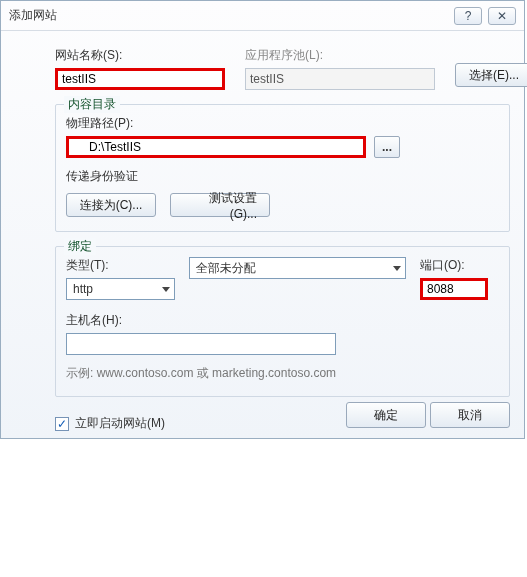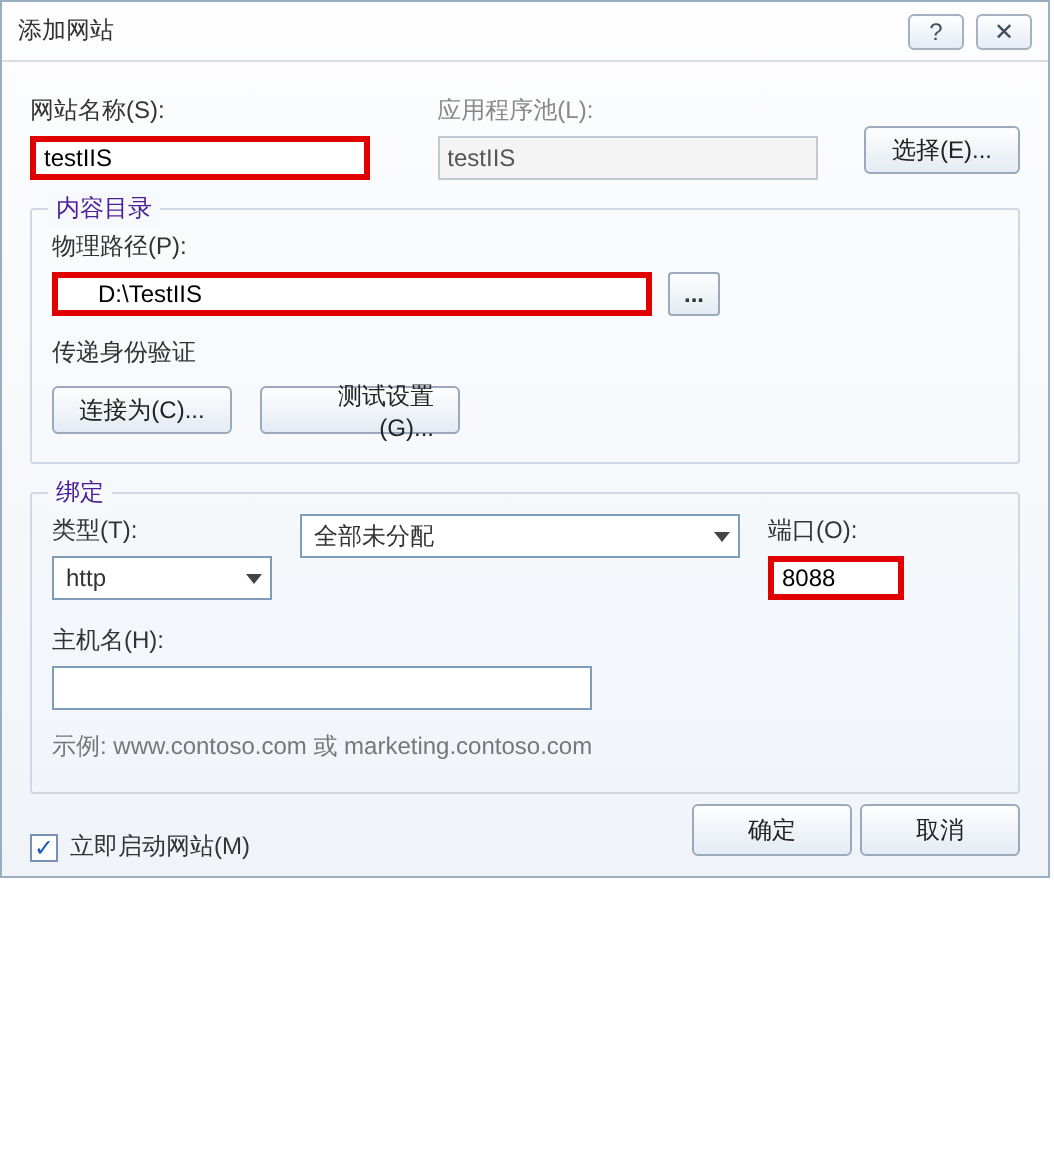--- a/index.html
+++ b/index.html
@@ -35,20 +35,21 @@
     margin-left: 6px;
     display: flex; align-items:center; justify-content:center;
     background: linear-gradient(#fefefe,#e5ecf5);
     color: #405060;
     font-size: 12px;
     cursor: pointer;
   }
   .body {
     padding: 10px 14px 0 14px;
     color: #333;
+    margin-left: 40px;
   }
   .label { color:#333; margin-bottom:4px; }
   .input {
     height: 22px;
     border: 1px solid #7f9db9;
     background: #fff;
     padding: 2px 4px;
     font-size: 12px;
     color:#000;
   }
@@ -68,21 +69,21 @@
     border: 1px solid #cfd8e3;
     border-radius: 2px;
     padding: 10px 10px 14px 10px;
     margin-top: 14px;
     position:relative;
   }
   .group .legend {
     position:absolute; top:-9px; left:8px;
     background: #f6f9fc;
     padding: 0 4px;
-    color:#4c1d95;
+    color:#14532d;
   }
   .red { border: 3px solid #e10000 !important; }
   .select {
     height:22px;
     border:1px solid #7f9db9;
     background:#fff;
     display:flex; align-items:center; justify-content:space-between;
     padding:0 4px 0 6px;
     cursor:pointer;
   }

